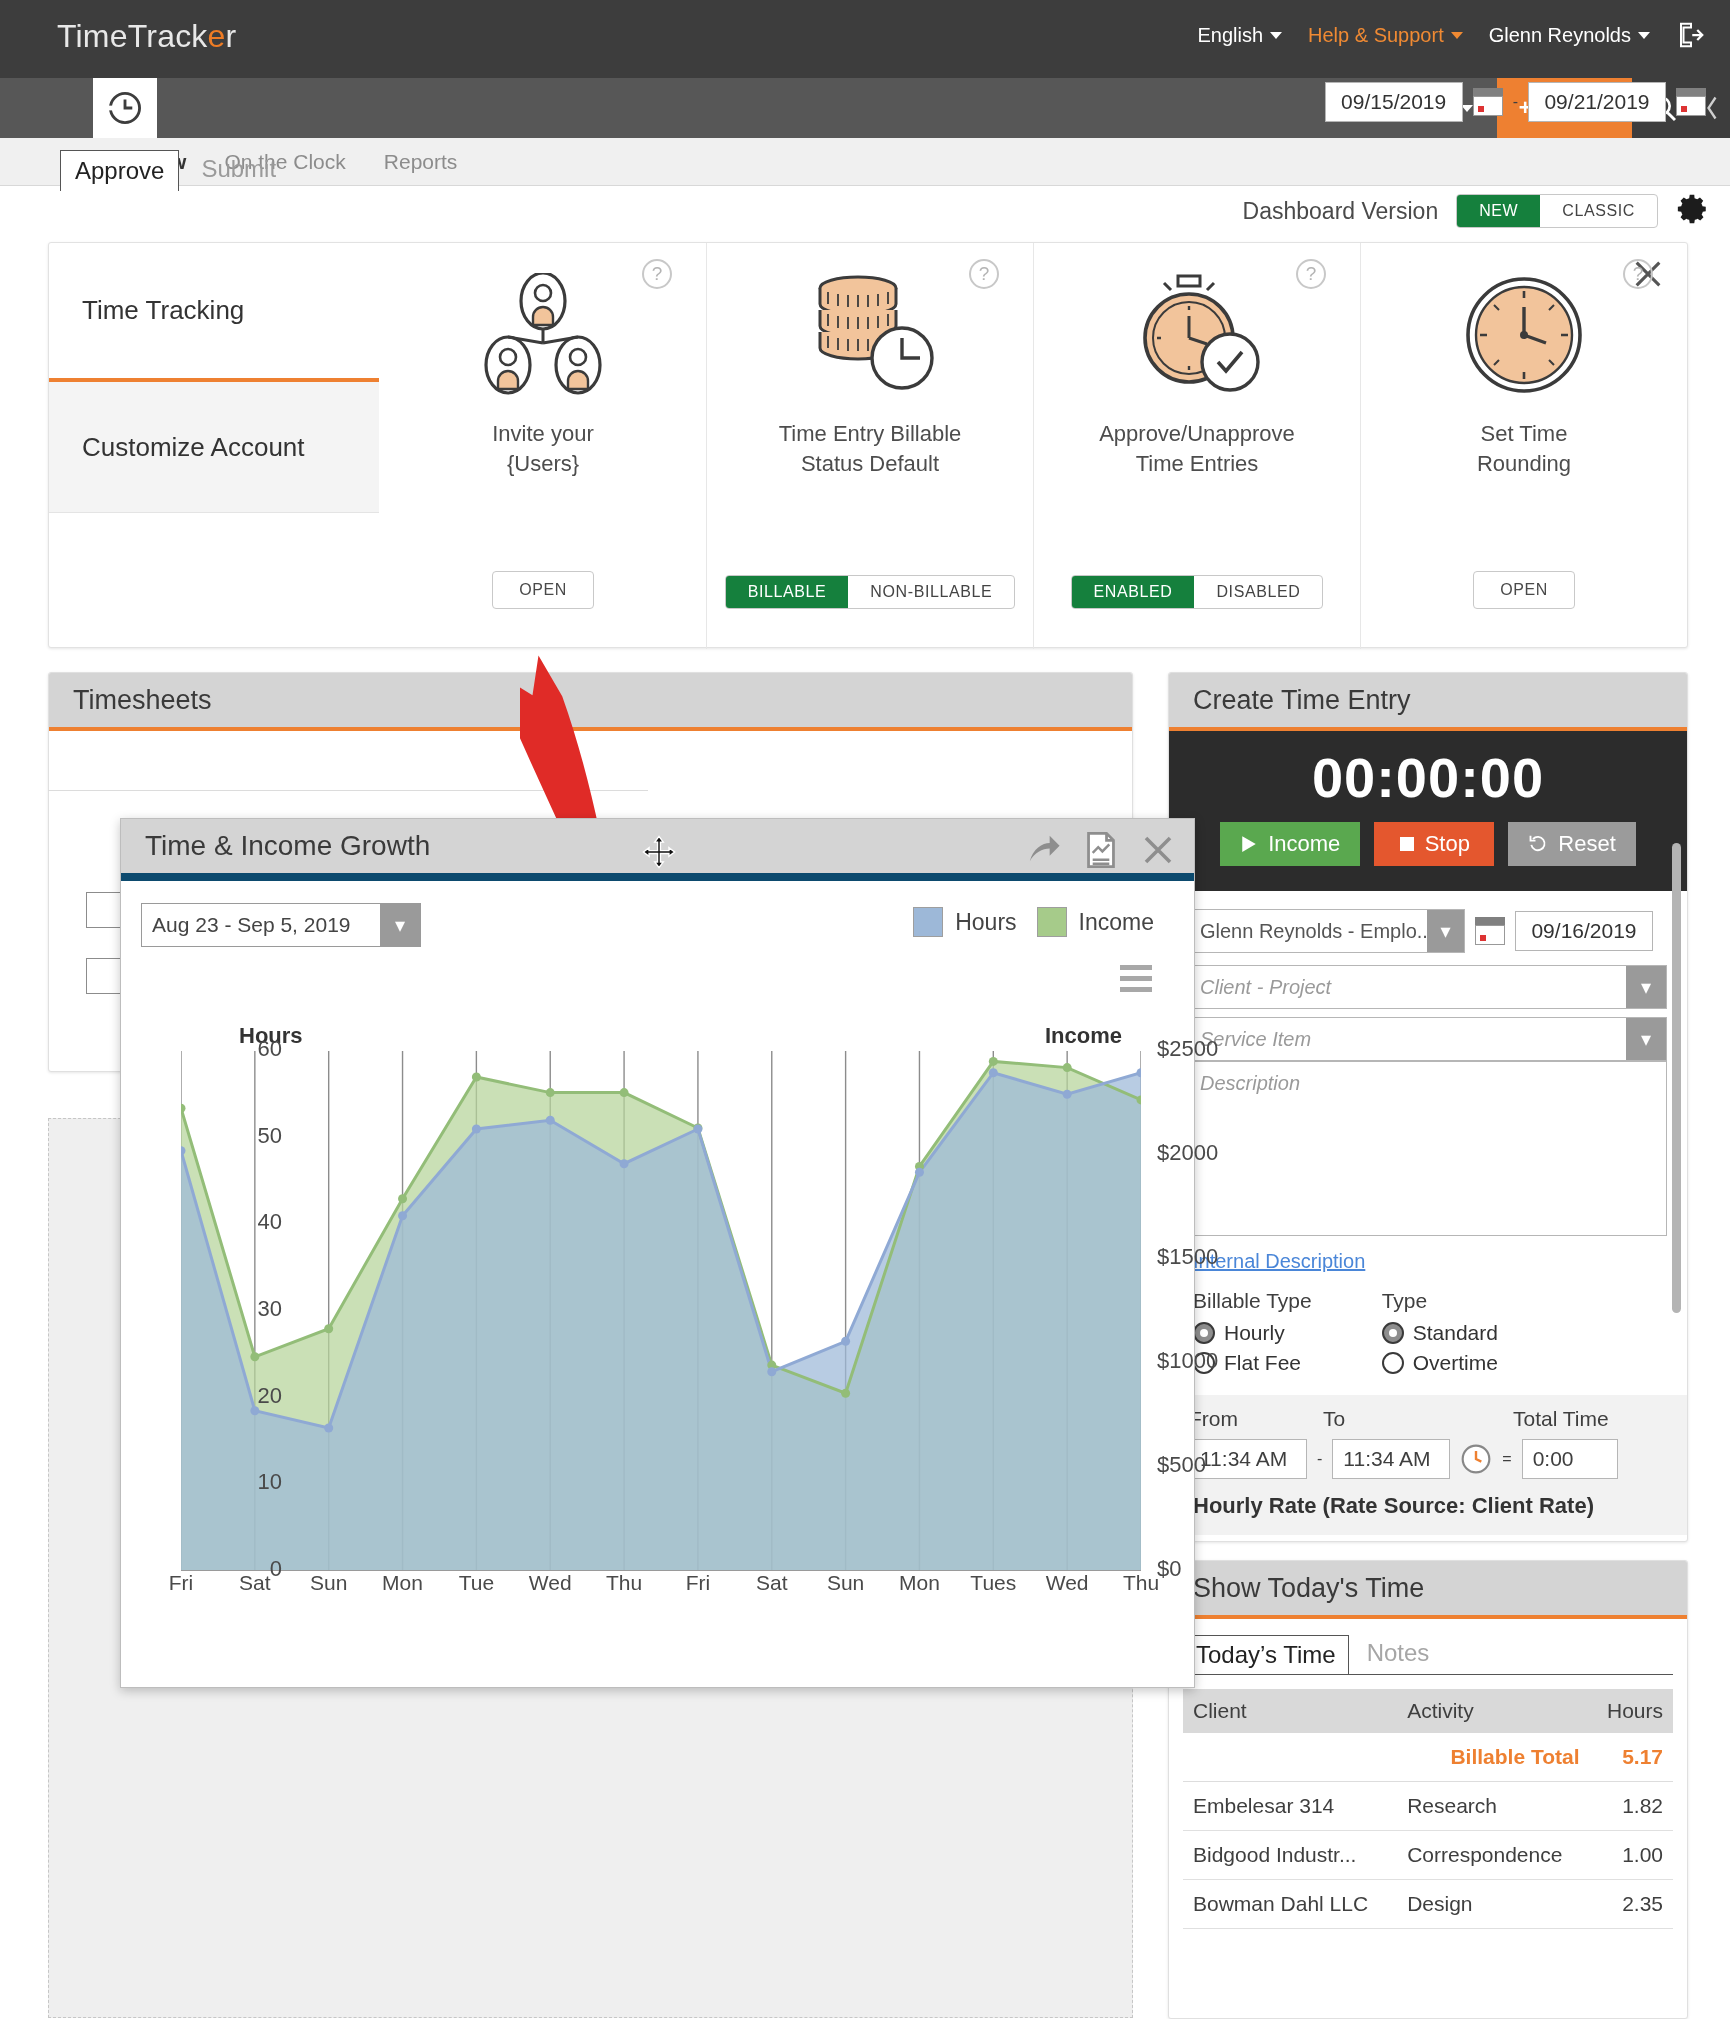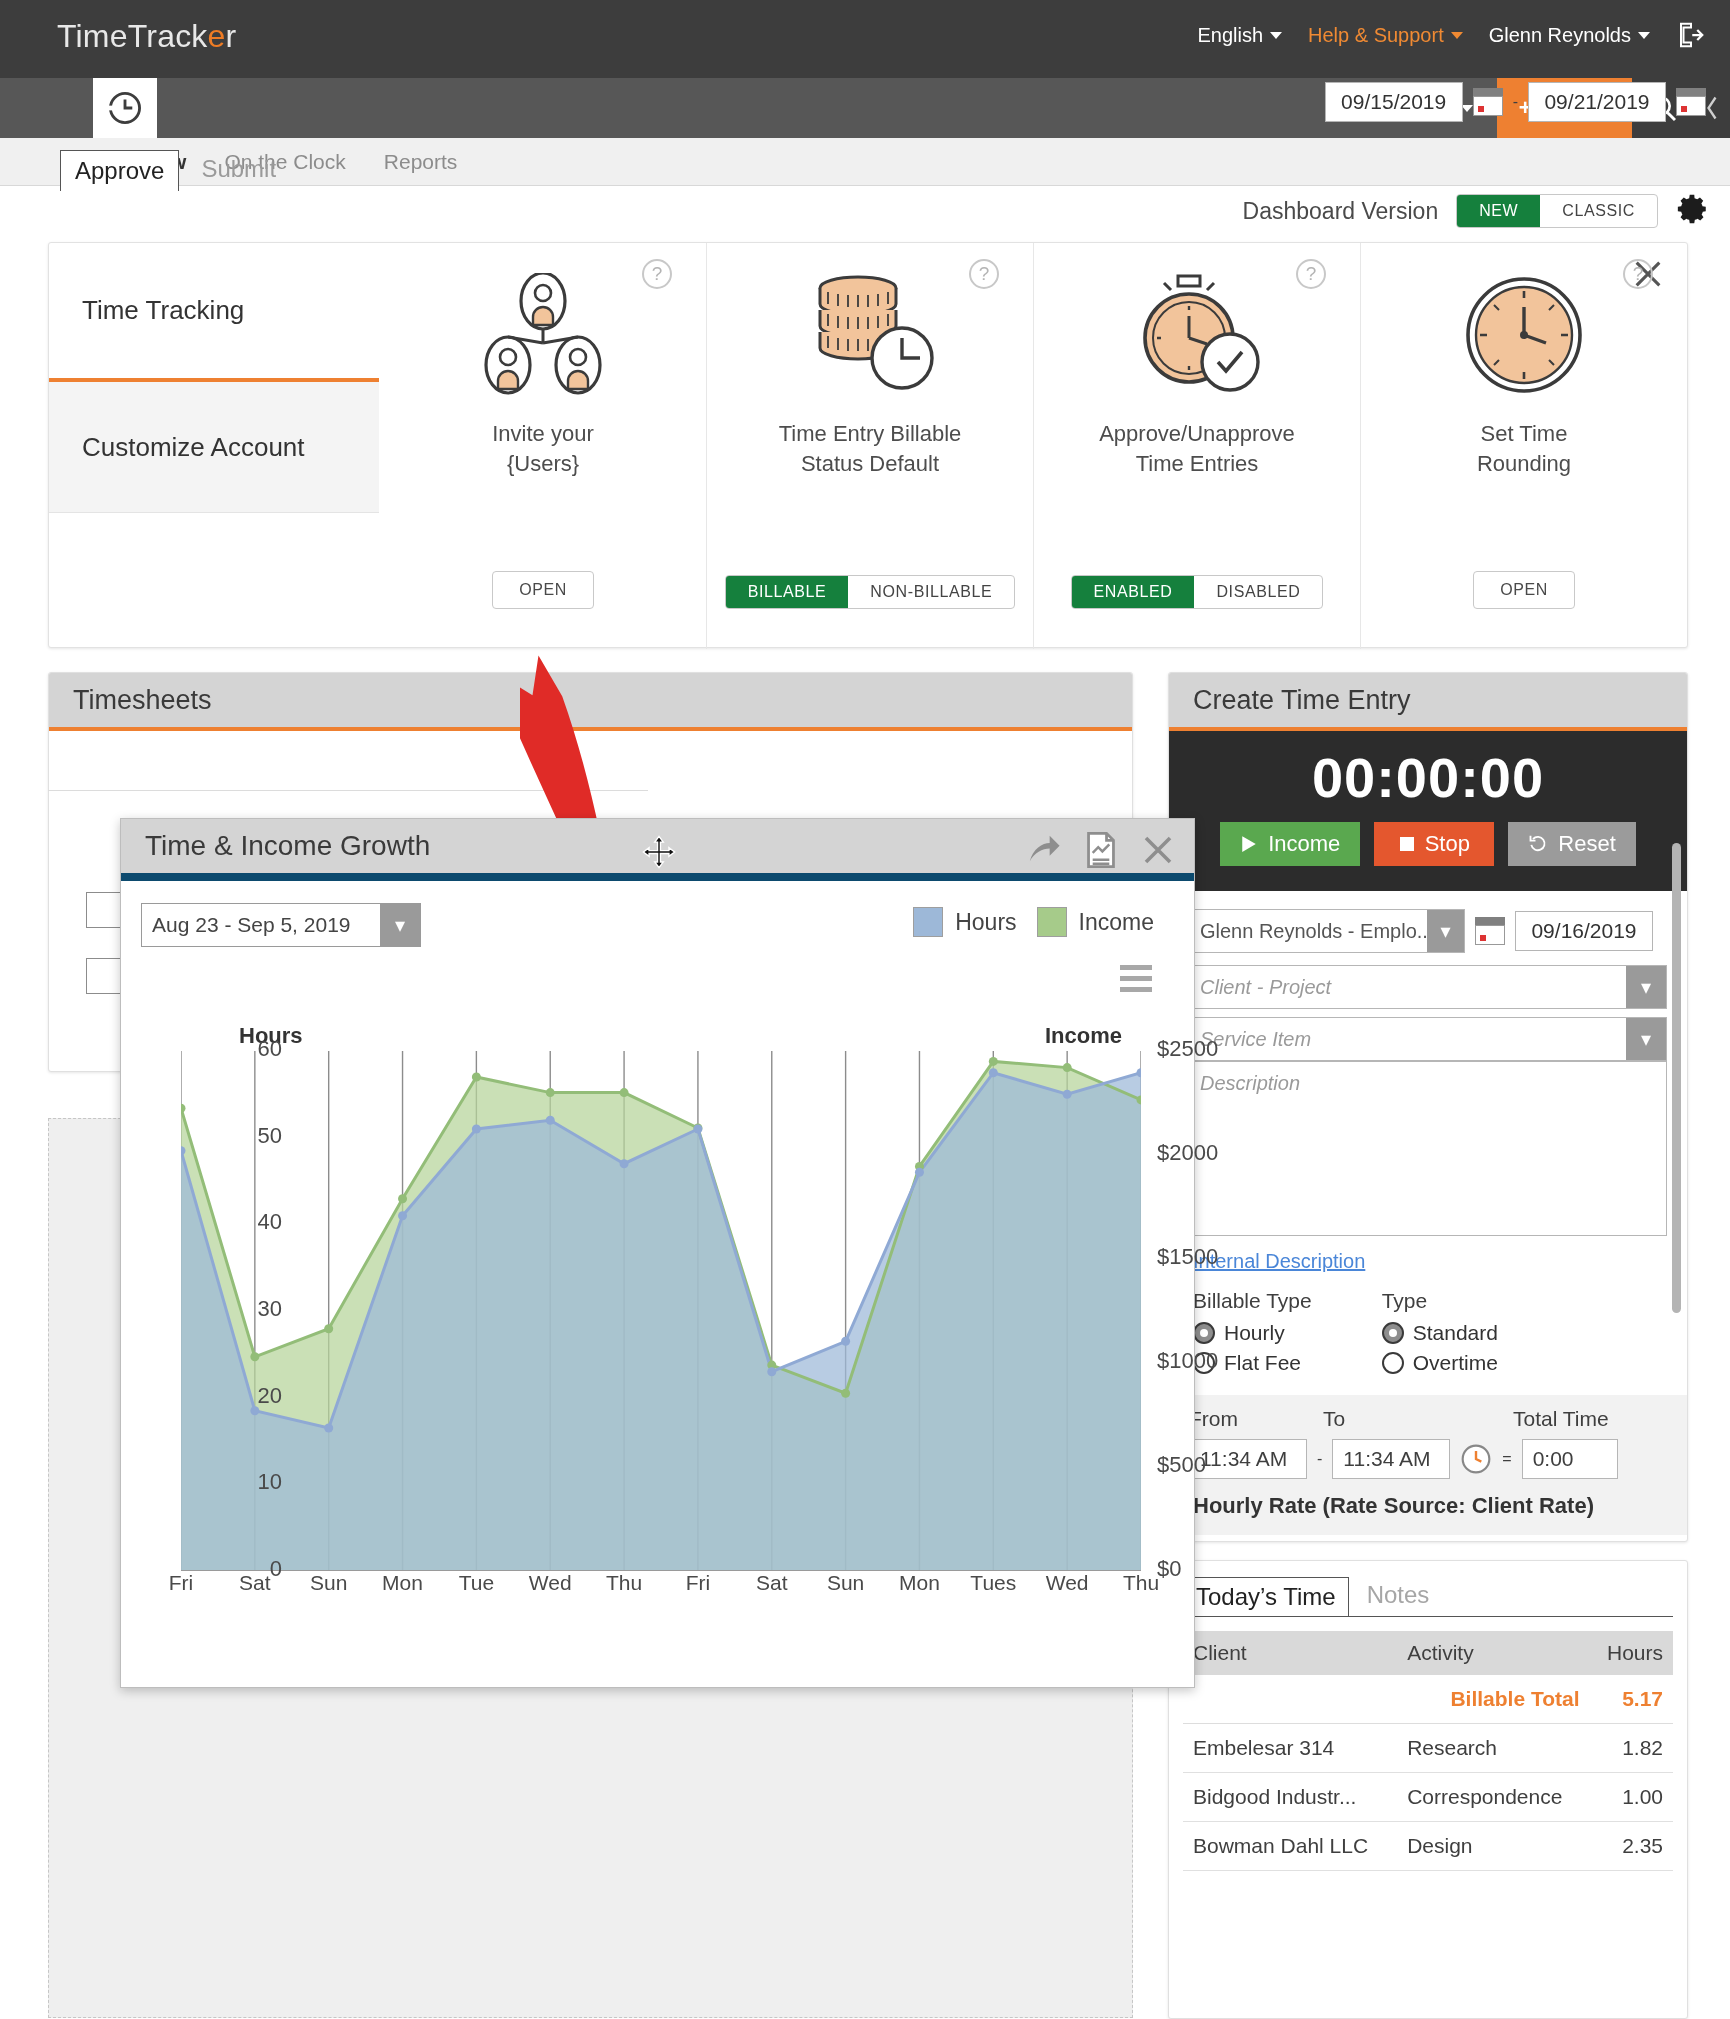--- a/index.html
+++ b/index.html
@@ -562,20 +562,21 @@
         <span>=</span>
         <div class="timeinput" style="width:96px;">0:00</div>
       </div>
       <div id="rateline">Hourly Rate (Rate Source: Client Rate)</div>
     </div>
   </div>
   <div id="cte-scroll"></div>
 </div>
 
 <div id="stt-panel">
+  <div class="panel-head">Show Today's Time</div>
   <div id="stt-tabs">
     <div class="a">Today’s Time</div>
     <div class="b">Notes</div>
   </div>
   <div id="stt-underline"></div>
   <table class="tt">
     <thead>
       <tr>
         <th>Client</th>
         <th>Activity</th>

